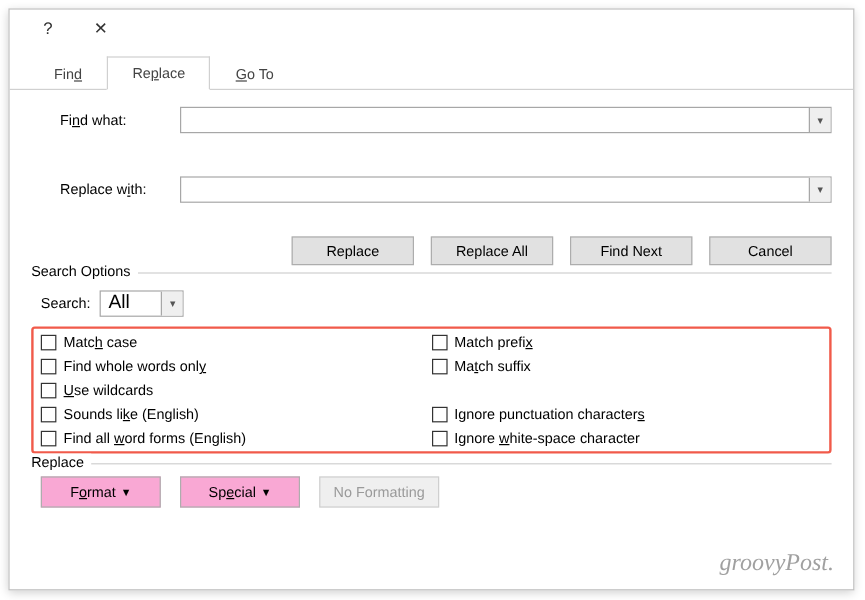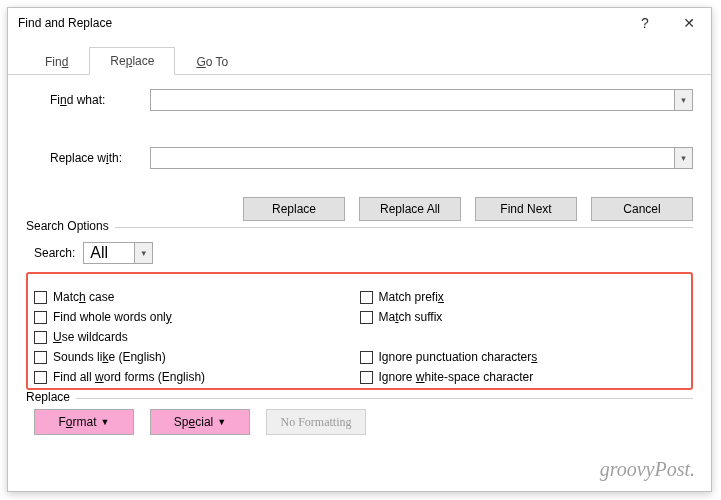--- a/index.html
+++ b/index.html
@@ -146,21 +146,21 @@
   .select .seltext { flex:1; padding-left:6px; font-size:16px; }
   .select .selbtn {
     width: 18px; border-left:1px solid #a7a7a7; background:#efefef;
     display:flex;align-items:center;justify-content:center; height:100%;
   }
 
   .checkgrid {
     display: flex;
     border: 2.5px solid #f15a4a;
     border-radius: 3px;
-    padding: 16px 6px 4px 6px;
+    padding: 4px 6px 4px 6px;
     margin: 2px 0 6px 0;
   }
   .checkcol { flex:1; display:flex; flex-direction:column; gap:6px; }
   .checkitem { display:flex; align-items:center; gap:6px; font-size:12px; }
   .checkbox {
     width: 13px; height: 13px; border:1px solid #333; background:#fff;
   }
   .underline { text-decoration: underline; text-decoration-thickness:1px; }
 
   .fieldset2 {
@@ -172,36 +172,35 @@
   .btnrow2 {
     display:flex; gap:16px; padding: 0 8px;
   }
   .dbtn {
     min-width: 100px; height: 26px;
     border:1px solid #adadad; background:#f9a8d4;
     font-size:12px; display:flex; align-items:center; justify-content:center;
     gap:4px; padding: 0 10px;
   }
   .dbtn .caret { font-size:9px; }
-  .dbtn.disabled { color:#9a9a9a; border-color:#cfcfcf; background:#efefef;font-family:Liberation Serif, serif; }
+  .dbtn.disabled { color:#9a9a9a; border-color:#cfcfcf; background:#efefef; }
 
   .watermark {
     position:absolute; right:16px; bottom:10px;
     font-family: Georgia, serif; font-style: italic;
     color: rgba(120,120,120,0.7); font-size: 20px;
     pointer-events:none;
   }
 </style>
 </head>
 <body>
 
 <div class="dialog">
 
   <div class="titlebar">
-    <span class="title">Find and Replace</span>
     <div class="tbtn">?</div>
     <div class="tbtn">✕</div>
   </div>
 
   <div class="tabrow">
     <div class="tab">
       <span>Fin<span class="underline">d</span></span>
     </div>
     <div class="tab active">
       <span>Re<span class="underline">p</span>lace</span>

